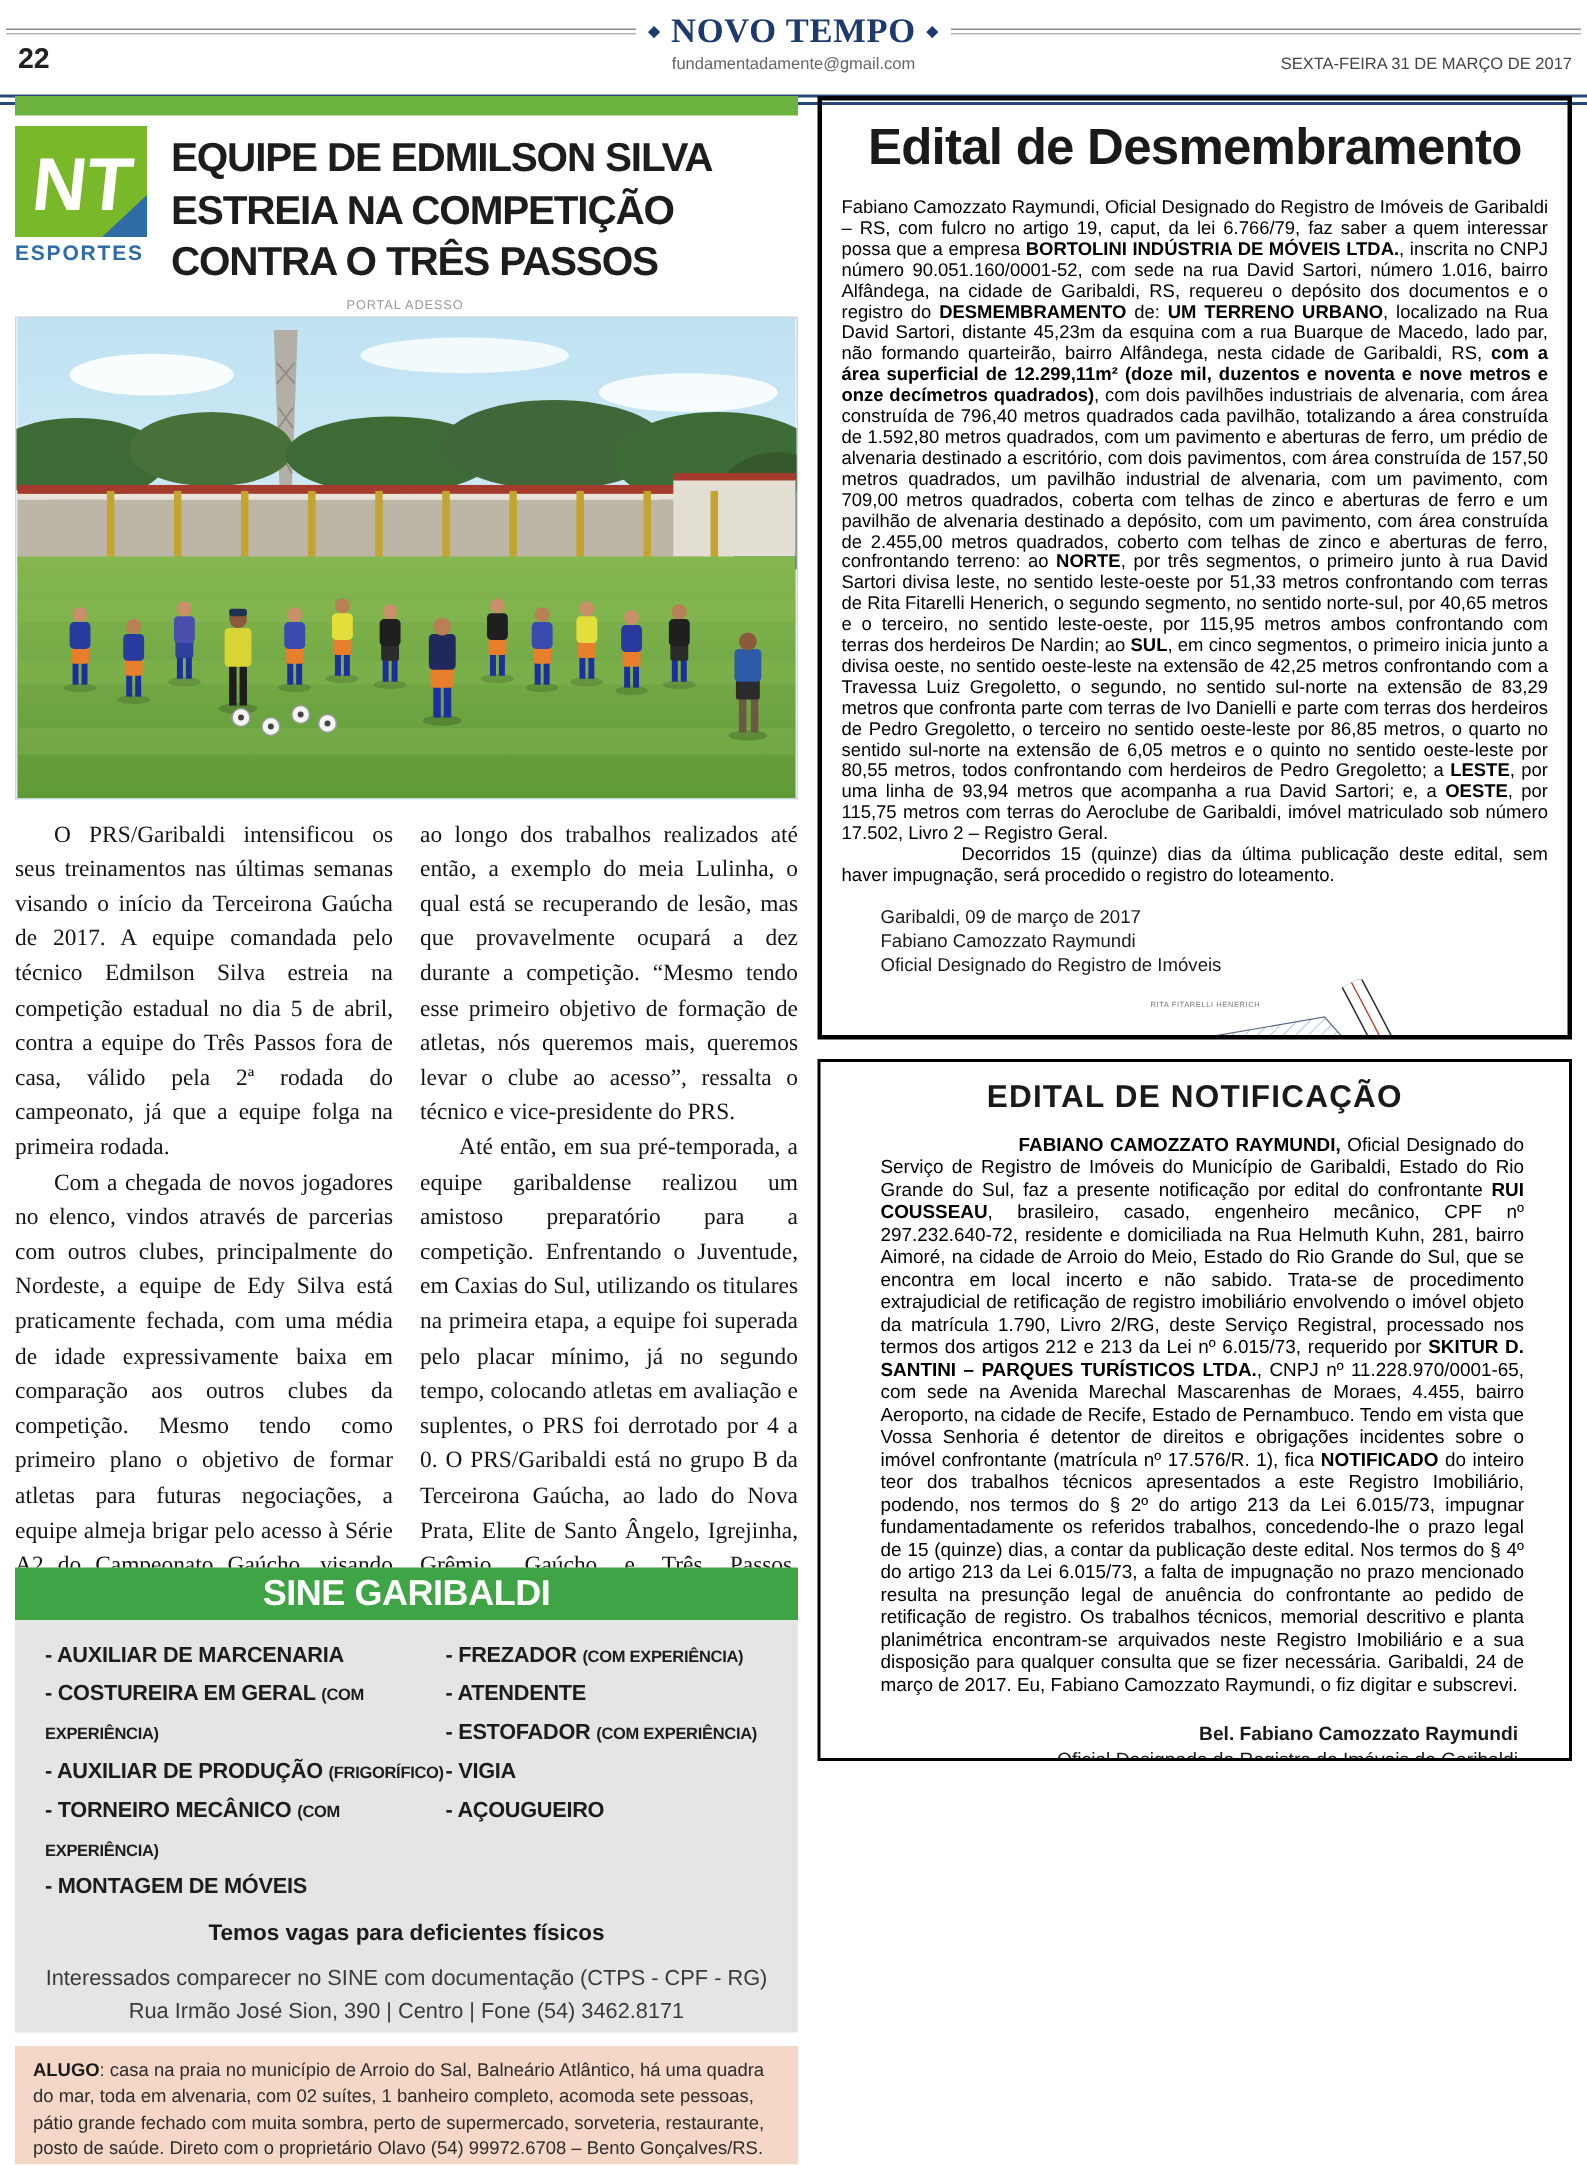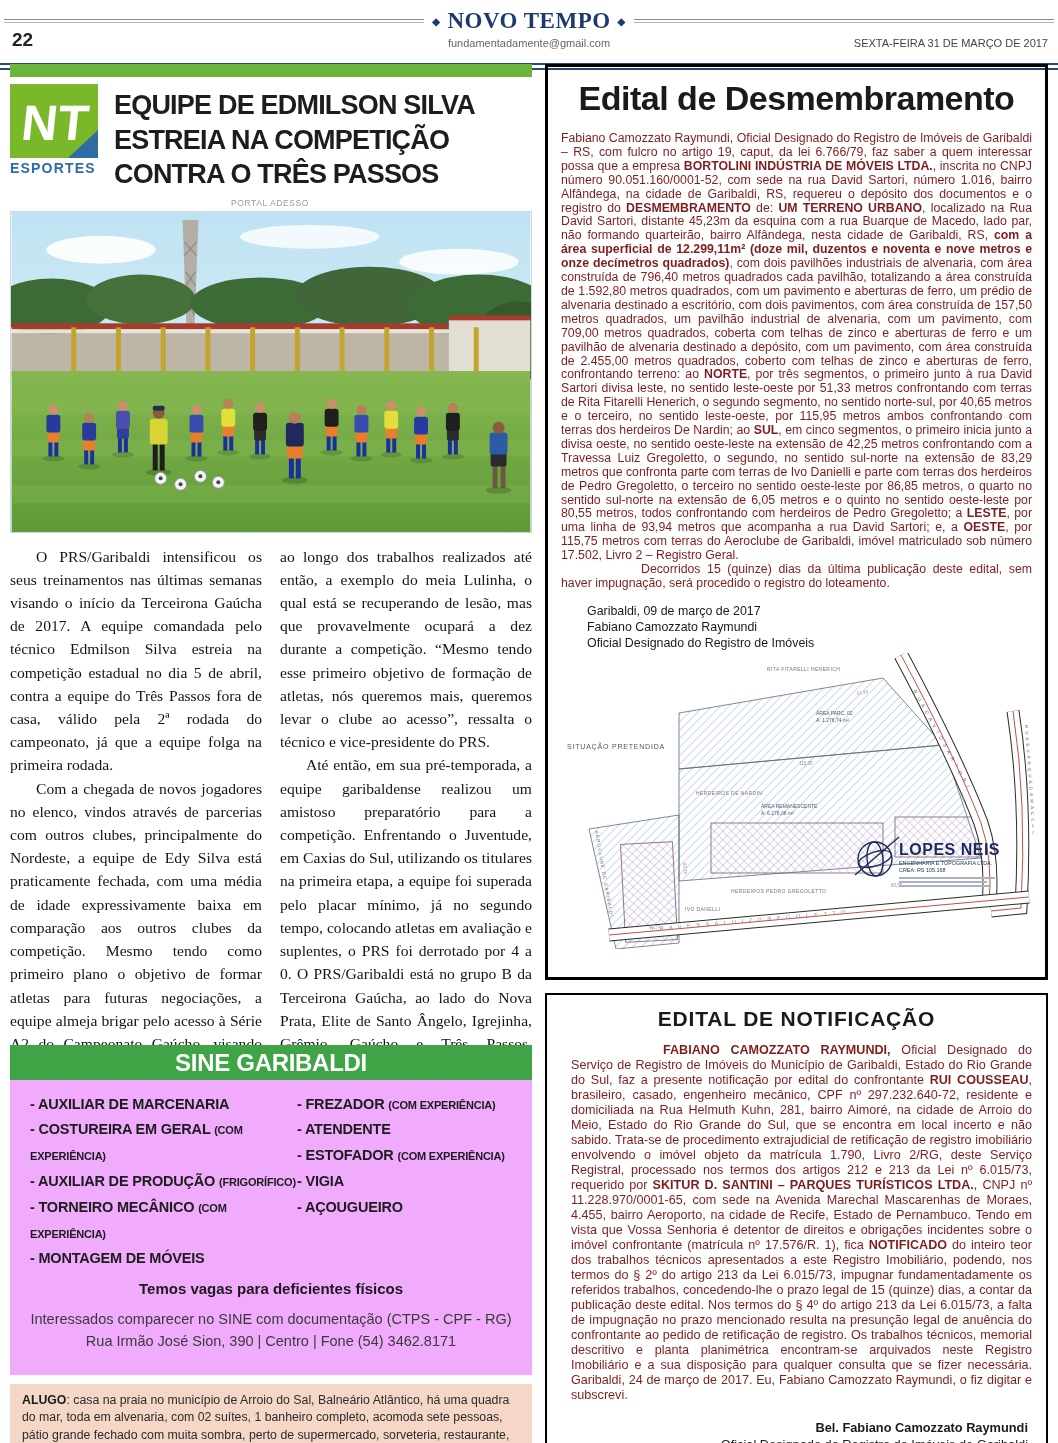--- a/index.html
+++ b/index.html
@@ -35,44 +35,44 @@
   .photo { width:522px; height:322px; border:1px solid #ccd7e0; display:block; }
   .article { display:flex; gap:18px; margin-top:12px; height:500px; overflow:hidden; }
   .art-col { flex:1; }
   .art-col p { font-family:"Liberation Serif", serif; font-size:15.6px; line-height:23.2px;
                text-align:justify; text-indent:26px; color:#141414; }
 
   
   .sine { }
   .sine-head { height:35px; background:#3fa446; color:#fff; font-size:24px; font-weight:bold;
                text-align:center; line-height:35px; letter-spacing:-0.3px; }
-  .sine-body { background:#f0abfc; padding:12px 20px 22px 20px; }
+  .sine-body { background:#e5e5e5; padding:12px 20px 2px 20px; }
   .sine-cols { display:flex; }
   .sine-col { flex:1; }
   .sine-col ul { list-style:none; }
   .sine-col li { font-weight:bold; font-size:14.5px; line-height:1.78; color:#1c1c1c; letter-spacing:-0.2px; }
   .job-note { font-size:11px;text-align:center; }
   .sine-note { text-align:center; font-weight:bold; font-size:15px; margin-top:8px; color:#1a1a1a; }
   .sine-info { text-align:center; font-size:14.5px; color:#3a3a3a; margin-top:12px; line-height:1.5; }
 
   
   .classified { margin-top:9px; padding:8px 12px; font-size:12.3px; line-height:1.42; color:#2c2c2c; }
   .c-alugo { background:#f5d7c7; }
   .classified b { color:#1a1a1a; }
 
   
-  .edital1 { border:3px solid #000; padding:10px 13px 8px 13px; height:916px; overflow:hidden; }
+  .edital1 { border:3px solid #000; padding:10px 13px 8px 13px; height:629px; overflow:hidden; }
   .edital1-title { text-align:center; font-size:34px; font-weight:bold; letter-spacing:-0.5px; margin-top:2px; }
-  .legal { font-size:12.3px; line-height:13.9px; text-align:justify; color:#7f1d1d; }
+  .legal { font-size:12.3px; line-height:13.9px; text-align:justify; color:#000000; }
   .edital1 .legal-body { margin-top:14px; }
   .closing { text-indent:80px; }
   .date-block { margin:12px 0 0 26px; font-size:12.4px; line-height:1.3; }
   .plan-wrap { margin-top:2px; }
 
-  .edital2 { border:2px solid #000; margin-top:13px; padding:10px 14px; height:468px; overflow:hidden; }
+  .edital2 { border:2px solid #000; margin-top:13px; padding:10px 30px; height:468px; overflow:hidden; }
   .edital2-title { text-align:center; font-size:21px; font-weight:bold; letter-spacing:0.8px; margin-top:2px; }
   .edital2 .legal-body { margin-top:12px; font-size:12.6px; line-height:15px; text-indent:92px;margin-left:10px; }
   .sig-block { margin-top:16px; text-align:right; font-size:12.8px; line-height:1.35; padding-right:4px; }
   .sig-name { font-weight:bold; }
 
   svg text { font-family:"Liberation Sans", sans-serif; }
 </style>
 </head>
 <body>
 

